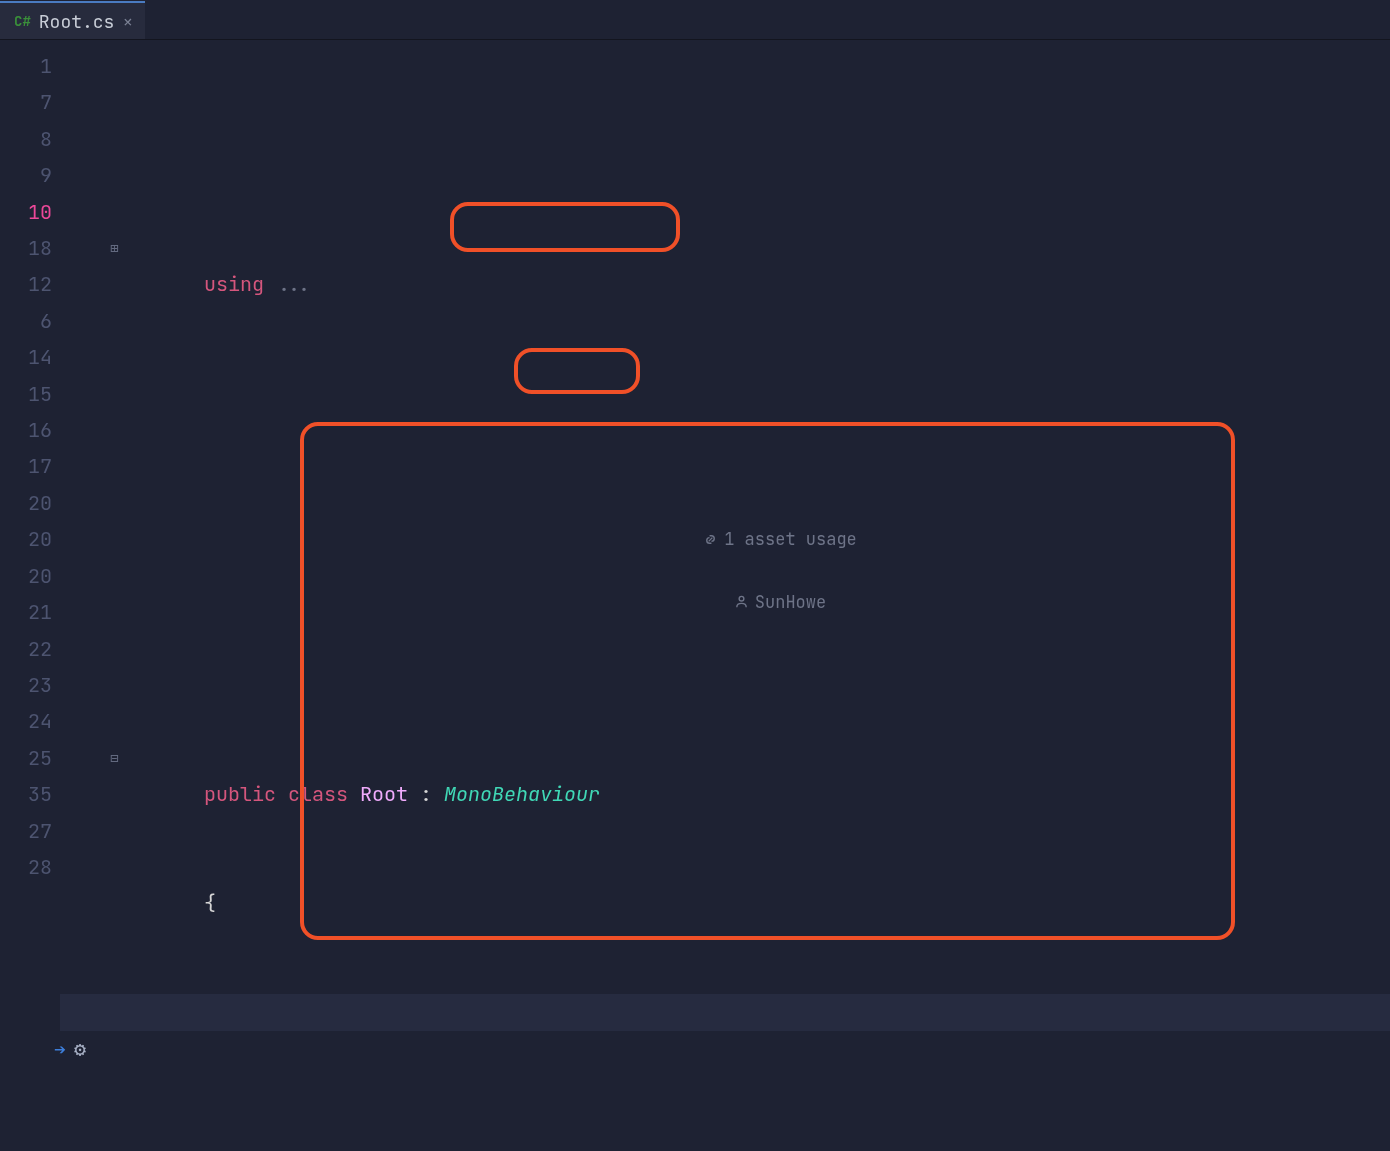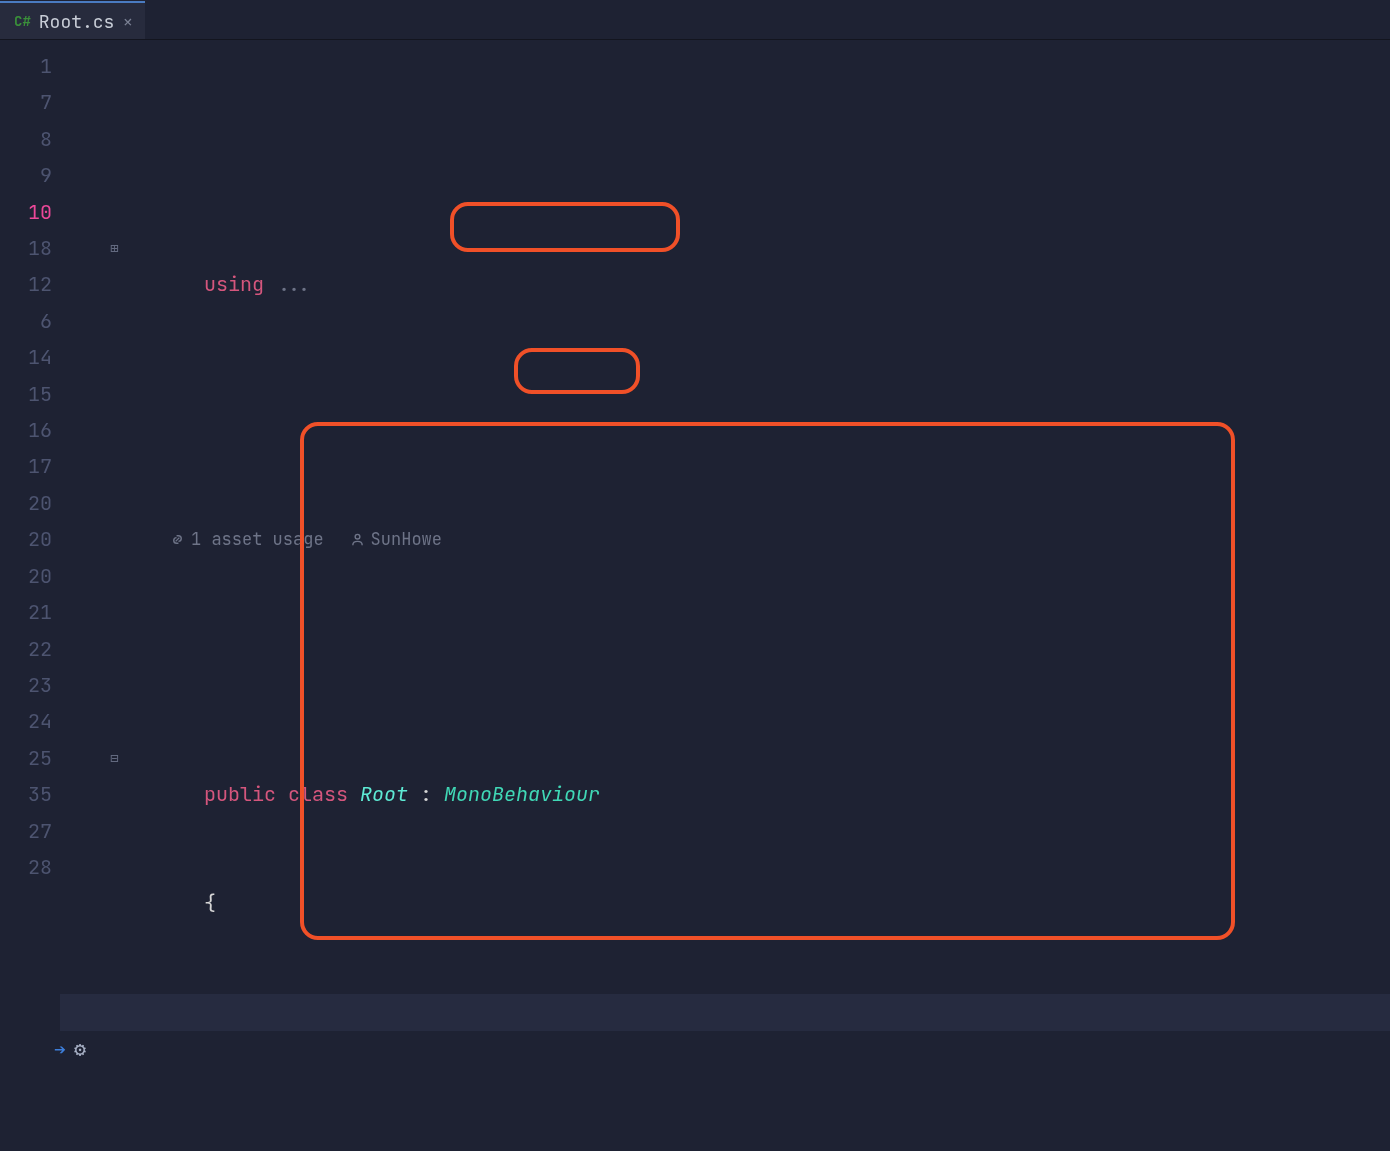--- a/index.html
+++ b/index.html
@@ -21,24 +21,24 @@
   .code   { position:relative; flex:1; font-size:20px; line-height:36.4px; padding-top:8px; white-space:pre; }
   .code .ln { height:36.4px; position:relative; padding-left:72px; }
   .code .cur-ln { background:#262b40; }
 
   
   .t-key   { color:#d5567d; }
   .t-mute  { color:#6d7387; }
   .t-type  { color:#40d8b6;font-style:italic; }
   .t-brace { color:#d6d6d6; }
   .t-dot   { color:#d6d6d6; }
-  .t-className { color:#5eead4;font-style:italic; }
+  .t-className { color:#f0abfc; }
 
   
-  .lens-row { height:36.4px; padding-left:110px; display:flex; align-items:center; gap:26px; color:#6e7488; font-size:17px; }
+  .lens-row { height:36.4px; padding-left:110px; display:flex; align-items:center; gap:26px; color:#6e7488; font-size:17px;flex-direction:column; }
   .lens-row .item { display:flex; align-items:center; gap:6px; }
 
   
   .anno { position:absolute; border:4px solid #f05028; border-radius:18px; pointer-events:none; }
   #anno1 { top:162px; left:390px; width:230px; height:50px; }
   #anno2 { top:308px; left:454px; width:126px; height:46px; }
   #anno3 { top:382px; left:240px; width:935px; height:518px; }
 
   
   .fold { position:absolute; left:60px; width:14px; height:14px; color:#656c83; font-size:14px; }

